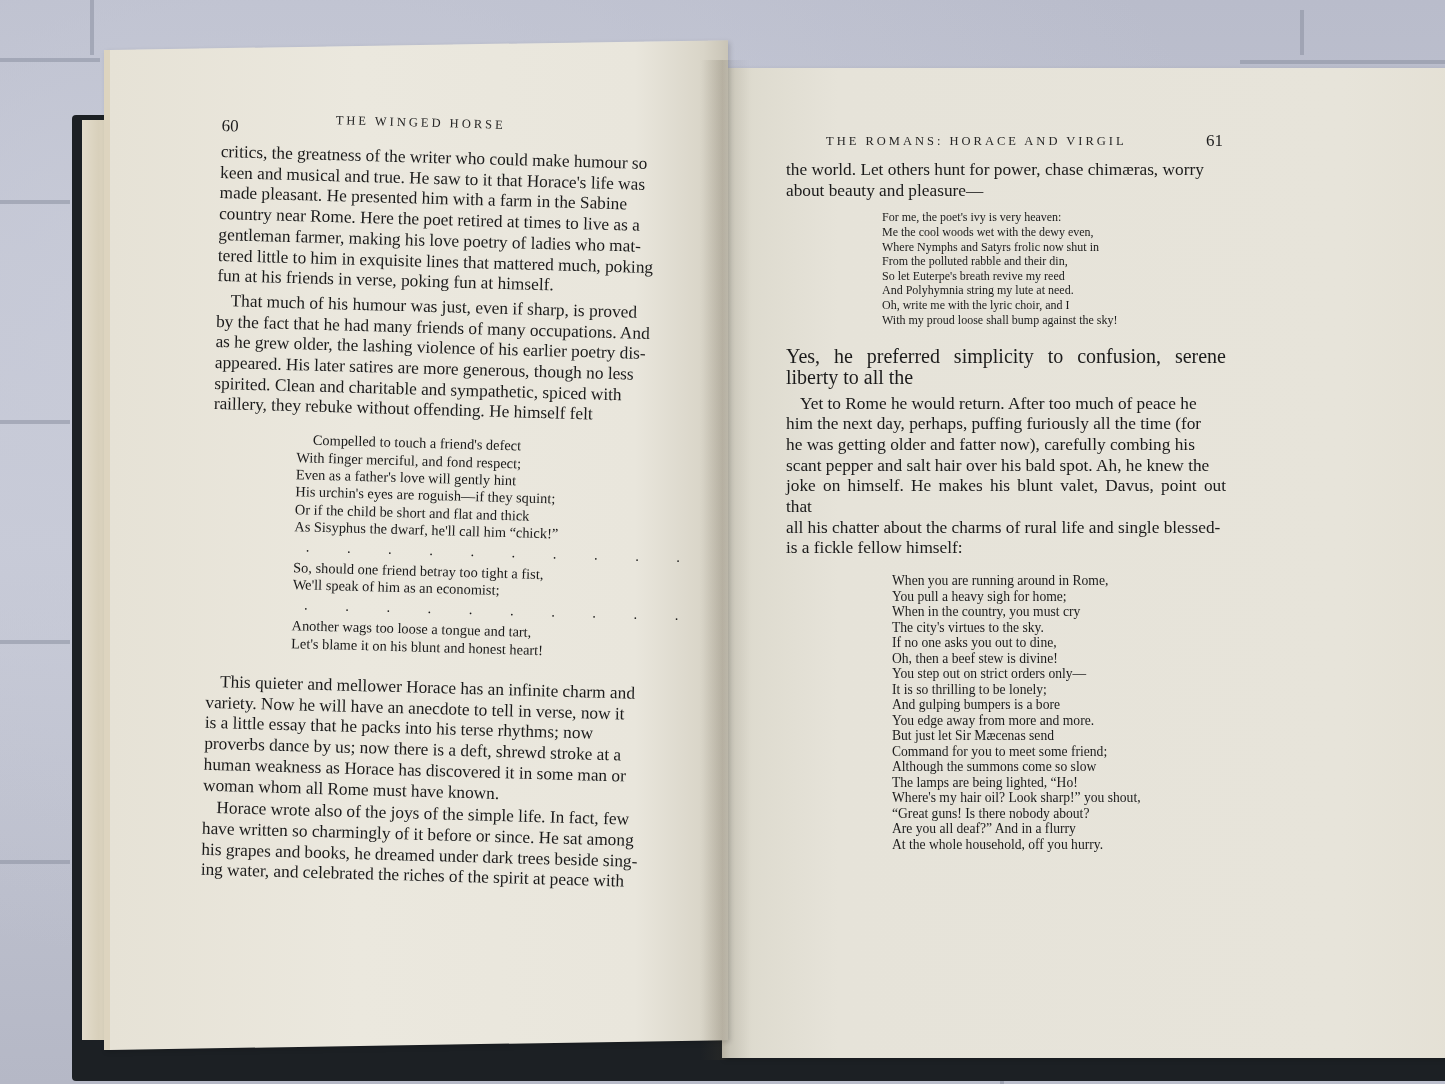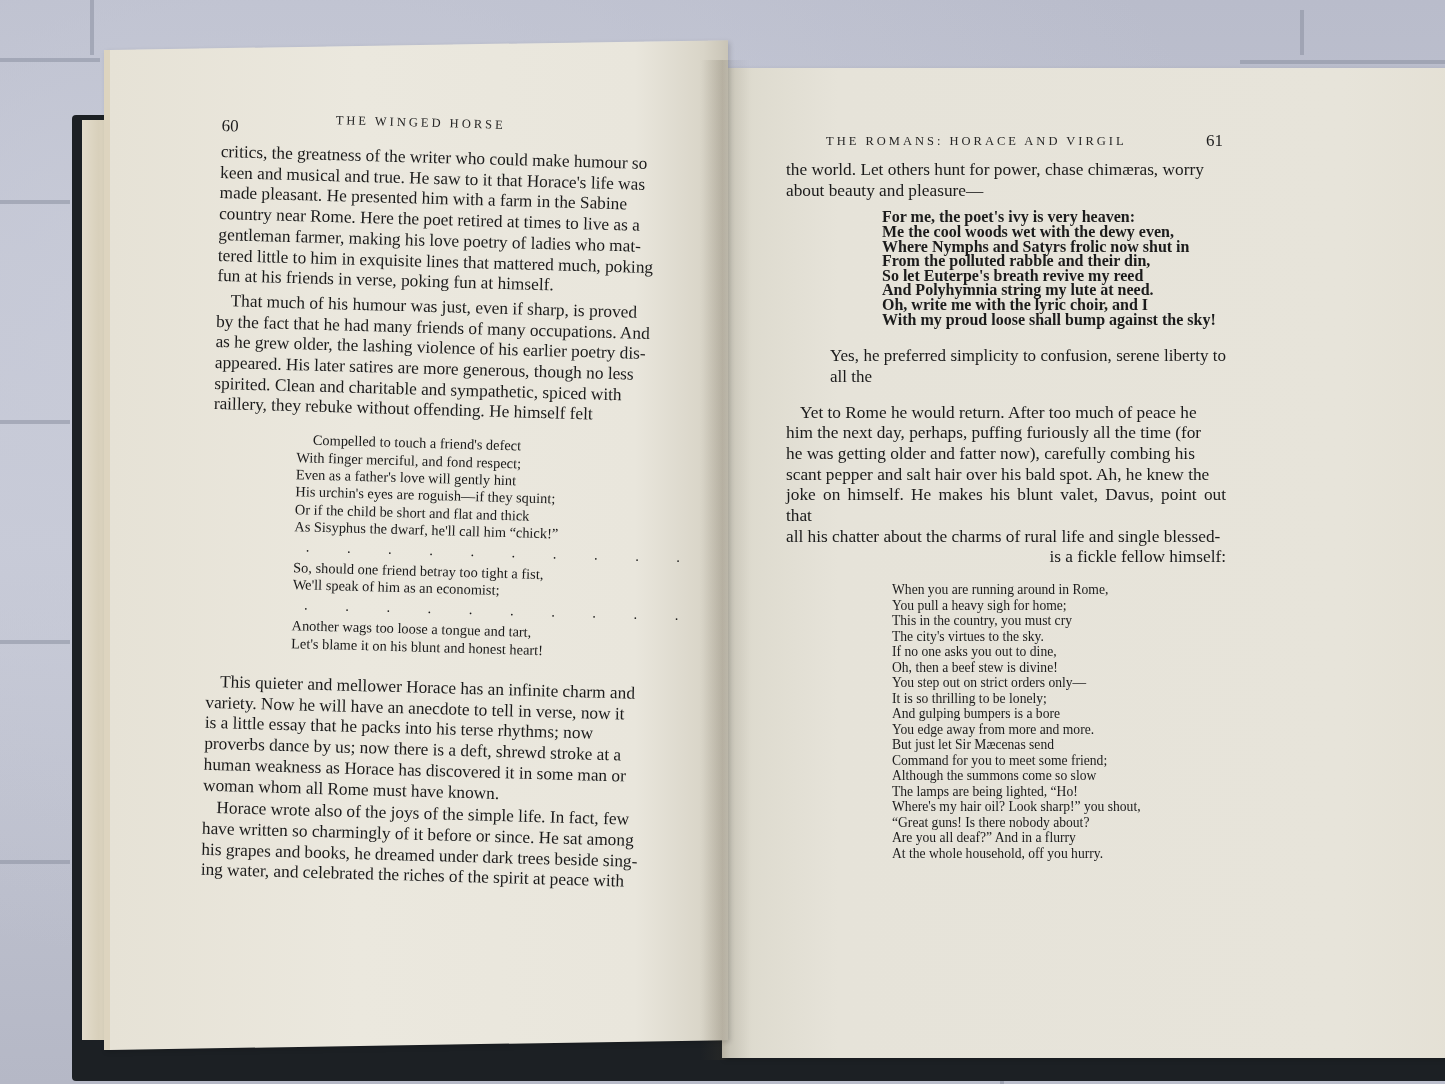--- a/index.html
+++ b/index.html
@@ -143,49 +143,49 @@
   <div style="position:relative;height:30px;">
     <span class="runhead" style="position:absolute;left:40px;top:6px;">THE ROMANS: HORACE AND VIRGIL</span>
     <span class="pagenum" style="position:absolute;left:420px;top:3px;">61</span>
   </div>
 
   <div class="prose" style="margin-top:2px;">
     <div>the world. Let others hunt for power, chase chimæras, worry</div>
     <div style="text-align:left;">about beauty and pleasure—</div>
   </div>
 
-  <div class="verse" style="margin:9px 0 4px 96px;font-size:16px;line-height:14.6px;font-weight:bold;">
+  <div class="verse" style="margin:9px 0 4px 96px;font-size:12px;line-height:14.6px;">
     <div>For me, the poet's ivy is very heaven:</div>
     <div>Me the cool woods wet with the dewy even,</div>
     <div>Where Nymphs and Satyrs frolic now shut in</div>
     <div>From the polluted rabble and their din,</div>
     <div>So let Euterpe's breath revive my reed</div>
     <div>And Polyhymnia string my lute at need.</div>
     <div>Oh, write me with the lyric choir, and I</div>
     <div>With my proud loose shall bump against the sky!</div>
   </div>
 
-  <div class="prose" style="margin-top:19px;font-size:17px;margin-left:44px;">
+  <div class="prose" style="margin-top:19px;font-size:20px;">
     <div>Yes, he preferred simplicity to confusion, serene liberty to all the</div>
   </div>
 
-  <div class="prose" style="margin-top:15px;">
+  <div class="prose" style="margin-top:6px;">
     <div class="indent">Yet to Rome he would return. After too much of peace he</div>
     <div>him the next day, perhaps, puffing furiously all the time (for</div>
     <div>he was getting older and fatter now), carefully combing his</div>
     <div>scant pepper and salt hair over his bald spot. Ah, he knew the</div>
     <div>joke on himself. He makes his blunt valet, Davus, point out that</div>
     <div>all his chatter about the charms of rural life and single blessed-</div>
-    <div style="text-align:right;">is a fickle fellow himself:</div>
+    <div style="text-align:left;">is a fickle fellow himself:</div>
   </div>
 
   <div class="verse" style="margin:14px 0 0 106px;font-size:13.6px;line-height:15.5px;">
     <div>When you are running around in Rome,</div>
     <div>You pull a heavy sigh for home;</div>
-    <div>This in the country, you must cry</div>
+    <div>When in the country, you must cry</div>
     <div>The city's virtues to the sky.</div>
     <div>If no one asks you out to dine,</div>
     <div>Oh, then a beef stew is divine!</div>
     <div>You step out on strict orders only—</div>
     <div>It is so thrilling to be lonely;</div>
     <div>And gulping bumpers is a bore</div>
     <div>You edge away from more and more.</div>
     <div>But just let Sir Mæcenas send</div>
     <div>Command for you to meet some friend;</div>
     <div>Although the summons come so slow</div>

